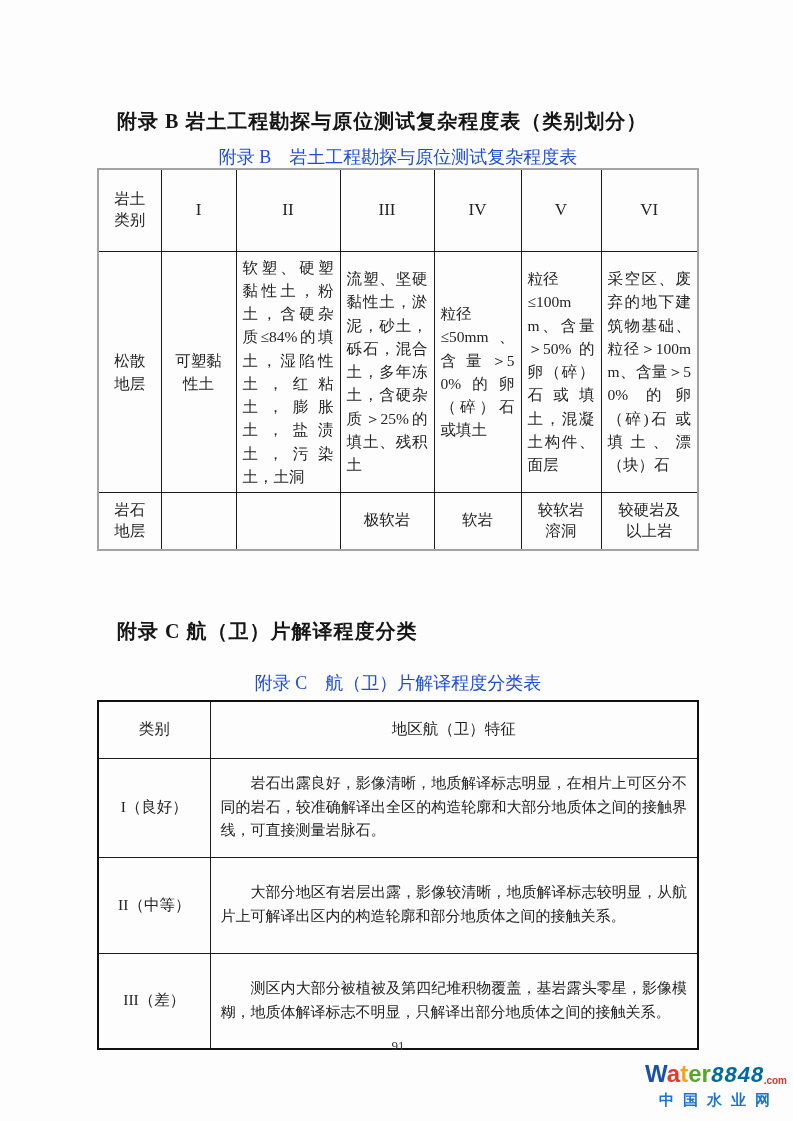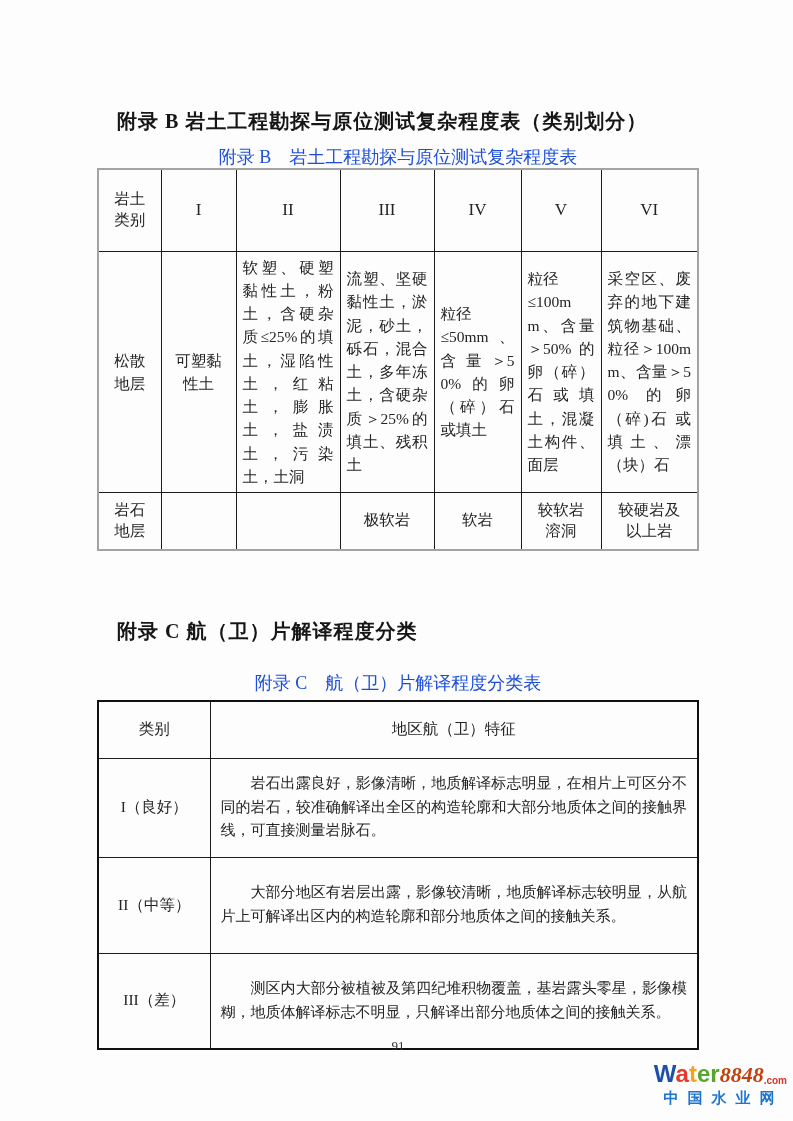--- a/index.html
+++ b/index.html
@@ -108,21 +108,21 @@
       <th class="ctr roman">III</th>
       <th class="ctr roman">IV</th>
       <th class="ctr roman">V</th>
       <th class="ctr roman">VI</th>
     </tr>
     <tr class="row-loose">
       <td class="pre ctr">松散
 地层</td>
       <td class="pre ctr">可塑黏
 性土</td>
-      <td class="jst">软塑、硬塑黏性土，粉土，含硬杂质≤25%的填土，湿陷性土，红粘土，膨胀土，盐渍土，污染土，土洞</td>
+      <td class="jst">软塑、硬塑黏性土，粉土，含硬杂质≤84%的填土，湿陷性土，红粘土，膨胀土，盐渍土，污染土，土洞</td>
       <td class="jst">流塑、坚硬黏性土，淤泥，砂土，砾石，混合土，多年冻土，含硬杂质＞25%的填土、残积土</td>
       <td class="jst pre">粒径
 ≤50mm、含量＞50%的卵（碎）石或填土</td>
       <td class="jst pre">粒径
 ≤100mm、含量＞50%的卵（碎）石或填土，混凝土构件、面层</td>
       <td class="jst">采空区、废弃的地下建筑物基础、粒径＞100mm、含量＞50% 的卵（碎)石 或 填土、漂 （块）石</td>
     </tr>
     <tr class="row-rock">
       <td class="pre ctr">岩石
 地层</td>
@@ -164,18 +164,18 @@
       <td class="ctr">III（差）</td>
       <td class="feature">测区内大部分被植被及第四纪堆积物覆盖，基岩露头零星，影像模糊，地质体解译标志不明显，只解译出部分地质体之间的接触关系。</td>
     </tr>
   </tbody>
     </table>
 
   <div class="page-number">91</div>
 
   <div class="watermark">
     <div class="wm-line1">
-      <span style="color: rgb(28, 80, 168);">W</span><span style="color: rgb(229, 57, 43);">a</span><span style="color: rgb(246, 162, 28);">t</span><span style="color: rgb(88, 166, 44);">e</span><span style="color: rgb(88, 166, 44);">r</span><span class="wm-num" style="color: #c2410c;">8848</span><span class="wm-tld" style="color: rgb(213, 53, 44);">.com</span>
+      <span style="color: rgb(28, 80, 168);">W</span><span style="color: rgb(229, 57, 43);">a</span><span style="color: rgb(246, 162, 28);">t</span><span style="color: rgb(88, 166, 44);">e</span><span style="color: rgb(88, 166, 44);">r</span><span class="wm-num" style="color: #0369a1; font-family: Liberation Mono, monospace;">8848</span><span class="wm-tld" style="color: rgb(213, 53, 44);">.com</span>
     </div>
     <div class="wm-line2" style="color: rgb(30, 115, 210);">中国水业网</div>
   </div>
 
 </div>
 
 </body></html>

